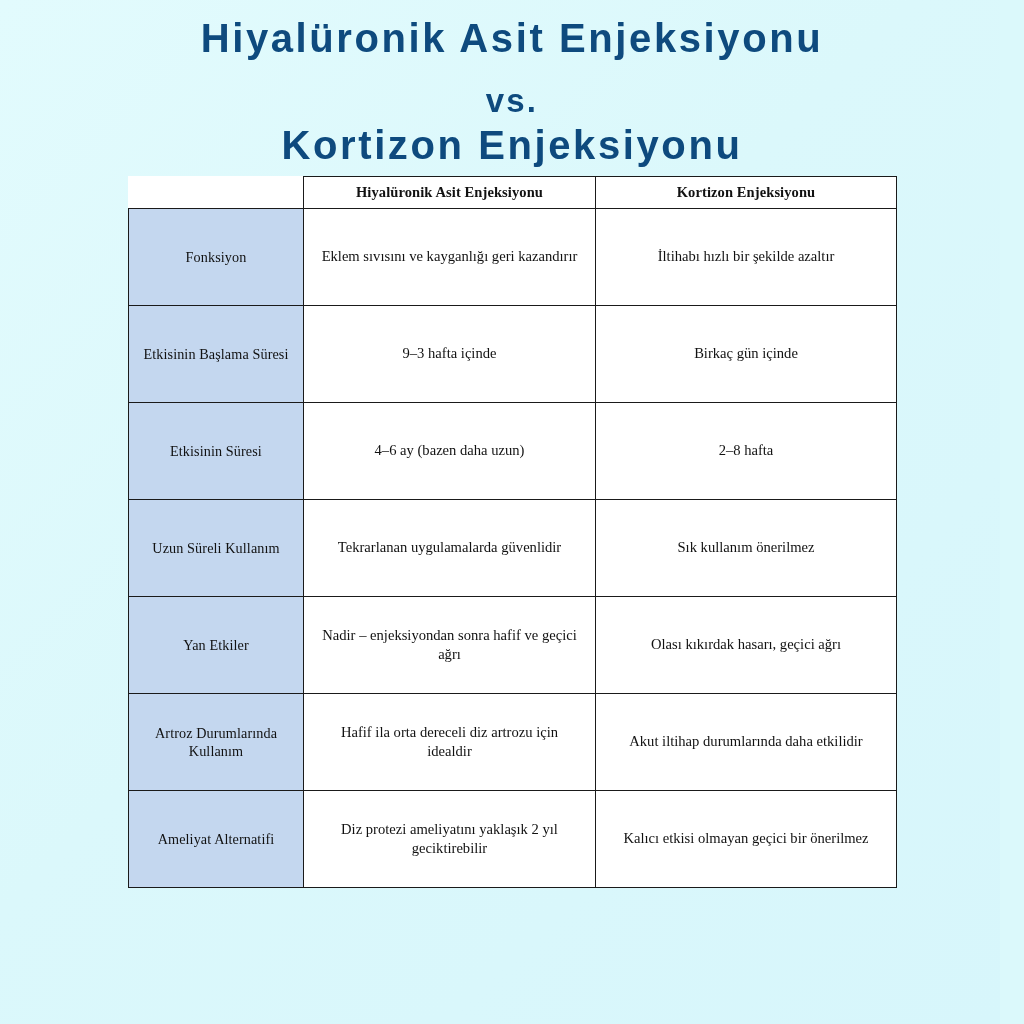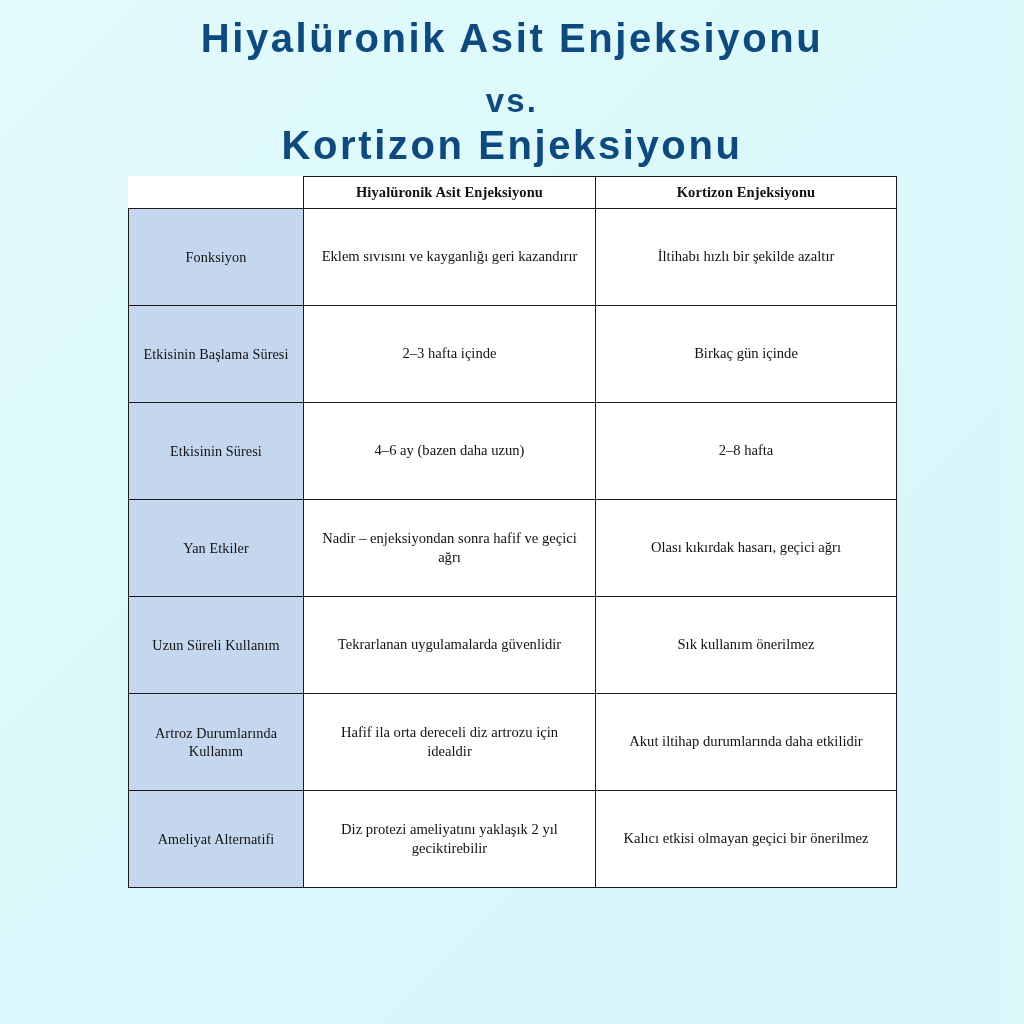--- a/index.html
+++ b/index.html
@@ -134,40 +134,40 @@
         </tr>
 
         <tr class="data-row">
           <td class="label-cell">Fonksiyon</td>
           <td class="val-cell">Eklem sıvısını ve kayganlığı geri kazandırır</td>
           <td class="val-cell">İltihabı hızlı bir şekilde azaltır</td>
         </tr>
 
         <tr class="data-row">
           <td class="label-cell">Etkisinin Başlama Süresi</td>
-          <td class="val-cell">2–3 hafta içinde</td>
+          <td class="val-cell">9–3 hafta içinde</td>
           <td class="val-cell">Birkaç gün içinde</td>
         </tr>
 
         <tr class="data-row">
           <td class="label-cell">Etkisinin Süresi</td>
           <td class="val-cell">4–6 ay (bazen daha uzun)</td>
           <td class="val-cell">2–8 hafta</td>
         </tr>
 
         <tr class="data-row">
+          <td class="label-cell">Uzun Süreli Kullanım</td>
+          <td class="val-cell">Tekrarlanan uygulamalarda güvenlidir</td>
+          <td class="val-cell">Sık kullanım önerilmez</td>
+        </tr>
+
+        <tr class="data-row">
           <td class="label-cell">Yan Etkiler</td>
           <td class="val-cell">Nadir – enjeksiyondan sonra hafif ve geçici ağrı</td>
           <td class="val-cell">Olası kıkırdak hasarı, geçici ağrı</td>
-        </tr>
-
-        <tr class="data-row">
-          <td class="label-cell">Uzun Süreli Kullanım</td>
-          <td class="val-cell">Tekrarlanan uygulamalarda güvenlidir</td>
-          <td class="val-cell">Sık kullanım önerilmez</td>
         </tr>
 
         <tr class="data-row">
           <td class="label-cell">Artroz Durumlarında Kullanım</td>
           <td class="val-cell">Hafif ila orta dereceli diz artrozu için idealdir</td>
           <td class="val-cell">Akut iltihap durumlarında daha etkilidir</td>
         </tr>
 
 
         <tr class="data-row">

